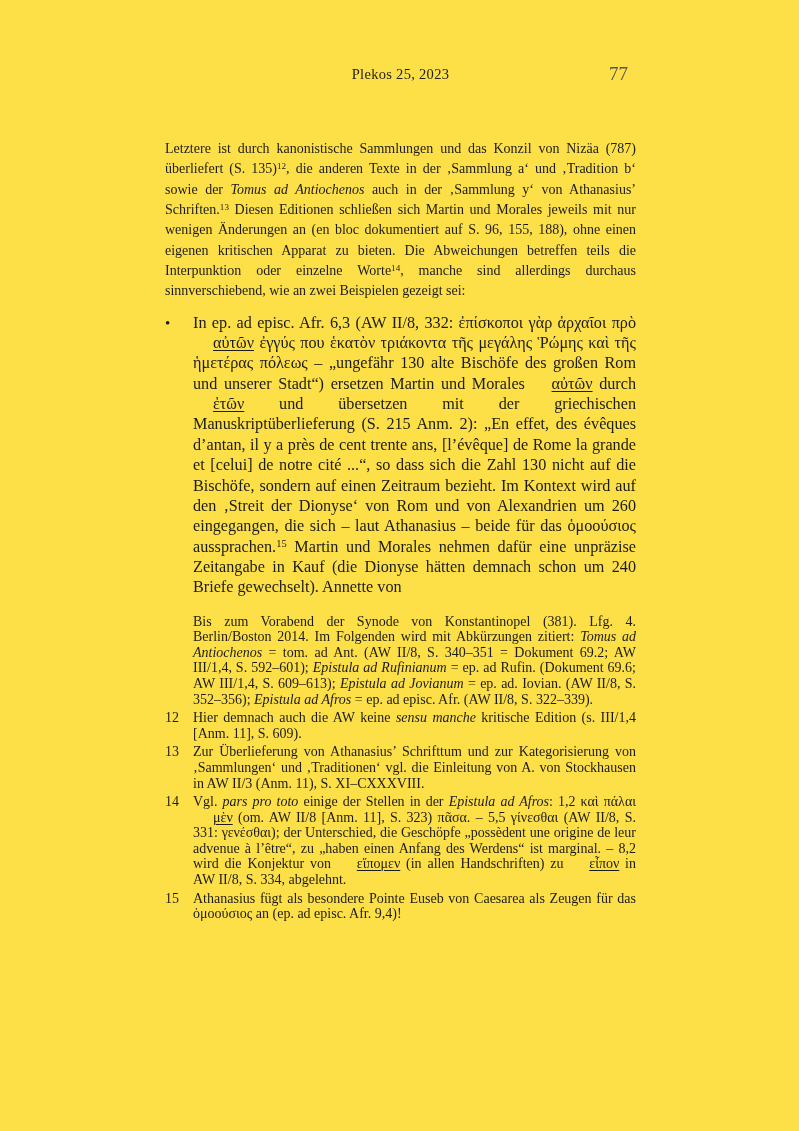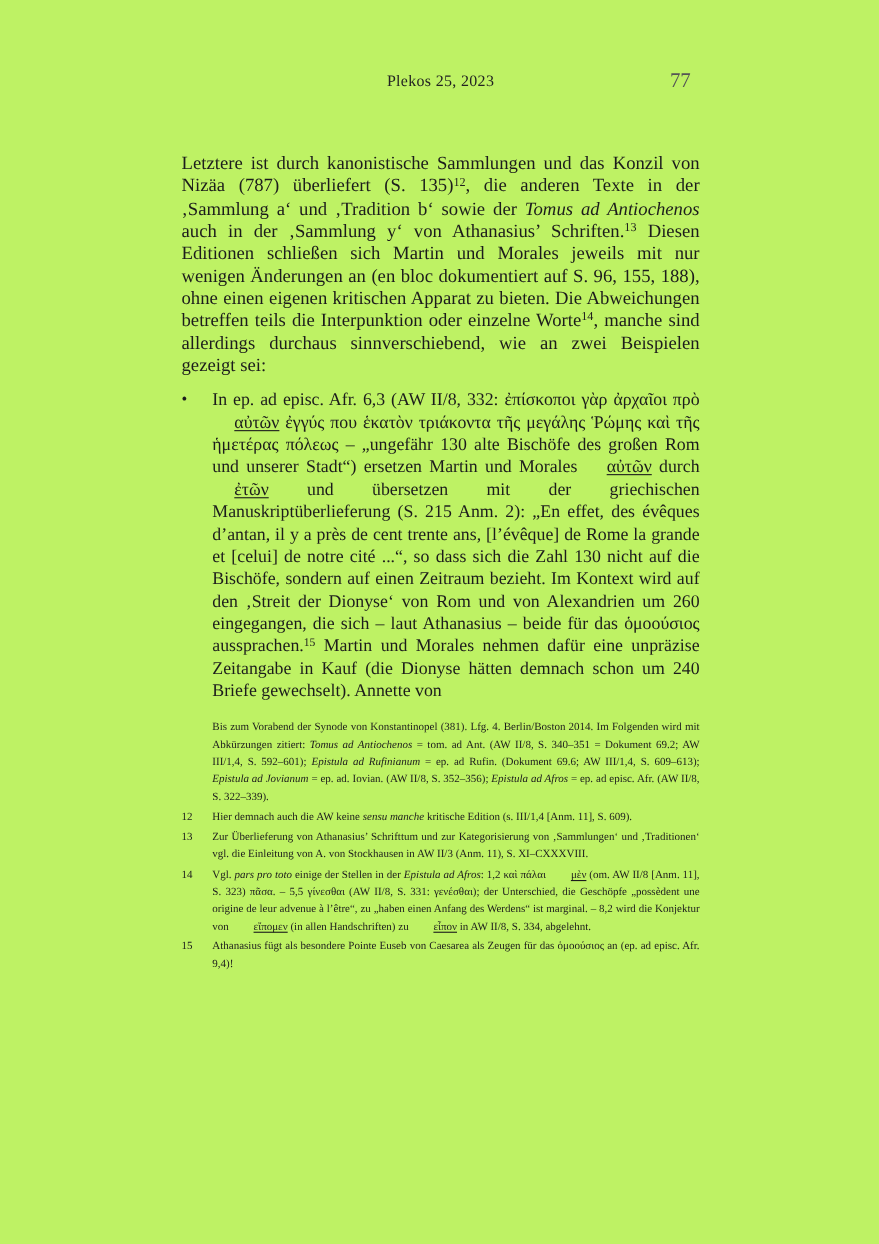--- a/index.html
+++ b/index.html
@@ -3,49 +3,49 @@
 <meta charset="utf-8">
 <style>
   * { box-sizing: border-box; margin: 0; padding: 0; }
   html, body { background: #ffffff; }
   body {
     width: 799px; height: 1131px; position: relative; overflow: hidden;
     font-family: "Liberation Serif", "DejaVu Serif", serif;
     color: #1c1c1c;
     -webkit-font-smoothing: antialiased;
   }
-  .page { position: absolute; inset: 0; background: #bef264; }
+  .page { position: absolute; inset: 0; background: #fde047; }
 
   .page-header { position: absolute; top: 66px; left: 165px; width: 471px; height: 22px; }
   .journal-title {
     position: absolute; left: 0; right: 0; text-align: center;
     font-size: 14.5px; letter-spacing: 0.3px; color: #222;
   }
   .page-number {
     position: absolute; right: 8px; top: -3px;
     font-size: 19px; color: #555;
   }
 
   .text-main { position: absolute; left: 165px; top: 139px; width: 471px; }
 
   .body-para {
-    font-size: 17px; line-height: 20.35px;
+    font-size: 14px; line-height: 20.35px;
     text-align: justify; text-justify: inter-word;
   }
 
   .bullet-list { list-style: none; margin-top: 11px; }
   .bullet-item { display: flex; }
   .bullet-marker { flex: 0 0 28px; font-size: 15px; line-height: 20.35px; }
   .bullet-text {
     flex: 1; font-size: 16.2px; line-height: 20.35px;
     text-align: justify; text-justify: inter-word;
   }
 
   .footnotes { margin-top: 16px; }
-  .footnote { display: flex; font-size: 10px; line-height: 15.6px; margin-top: 3px; }
+  .footnote { display: flex; font-size: 14px; line-height: 15.6px; margin-top: 3px; }
   .footnote:first-child { margin-top: 0; }
   .fn-num { flex: 0 0 28px; }
   .fn-text { flex: 1; text-align: justify; text-justify: inter-word; }
 
   .i { font-style: italic; }
   .sup { font-size: 0.65em; position: relative; top: -0.45em; line-height: 0; }
   .u { text-decoration: underline; text-underline-offset: 2px; text-decoration-thickness: 0.8px; margin-left: 20px; }
 </style>
 </head>
 <body>

